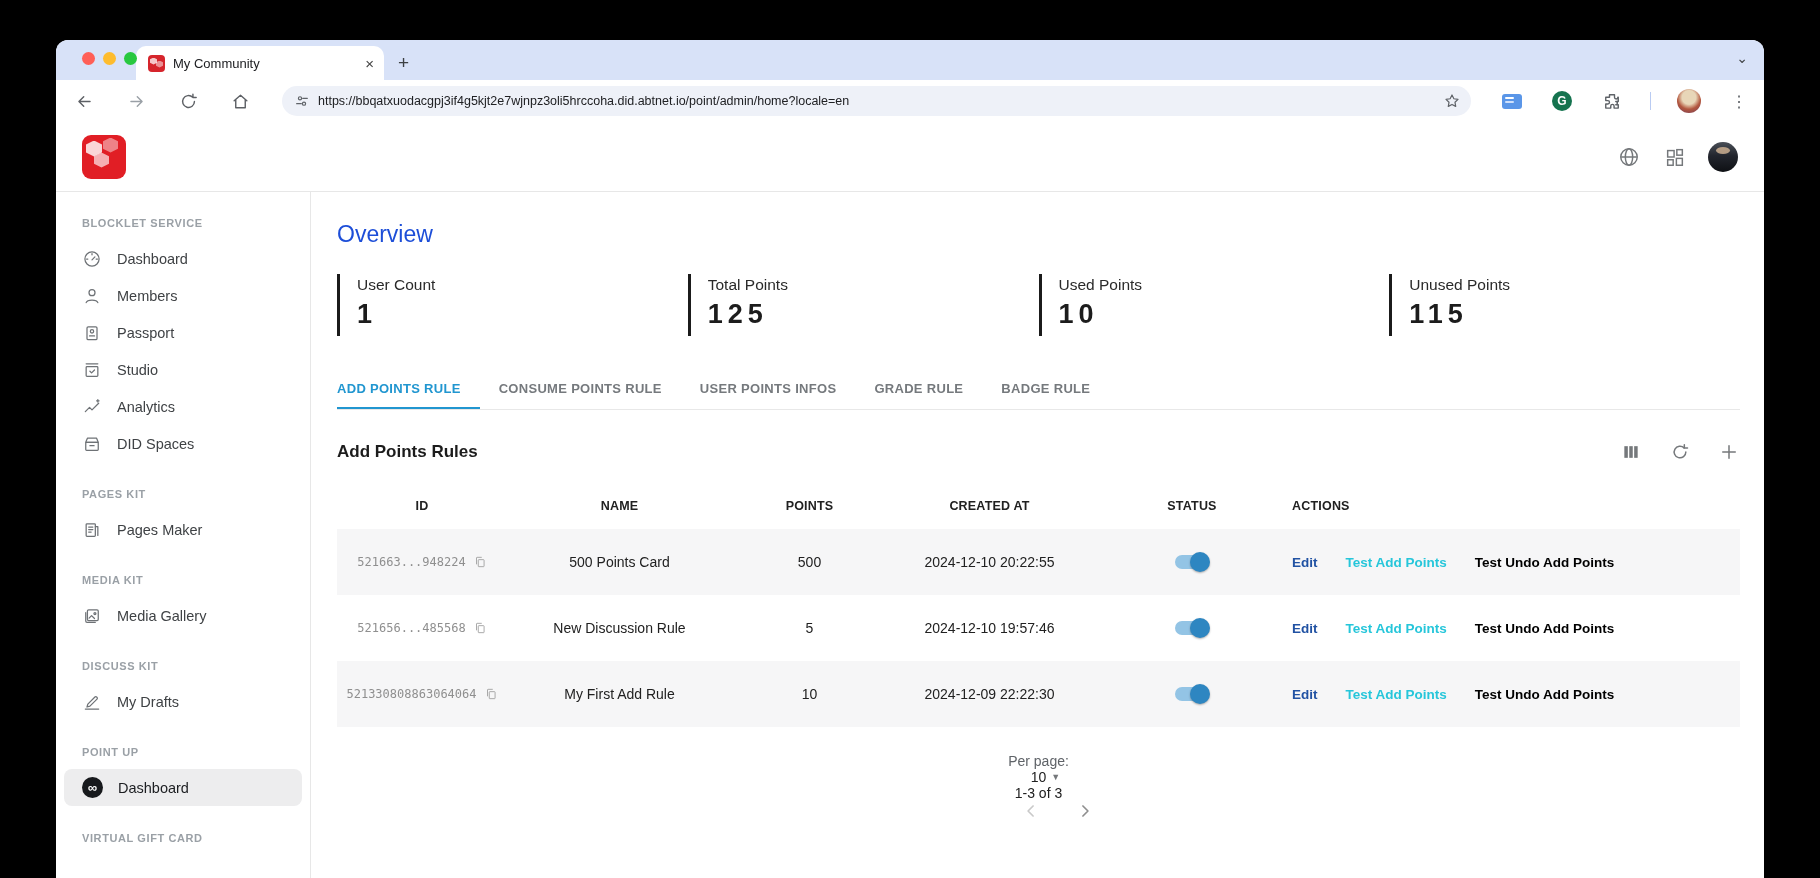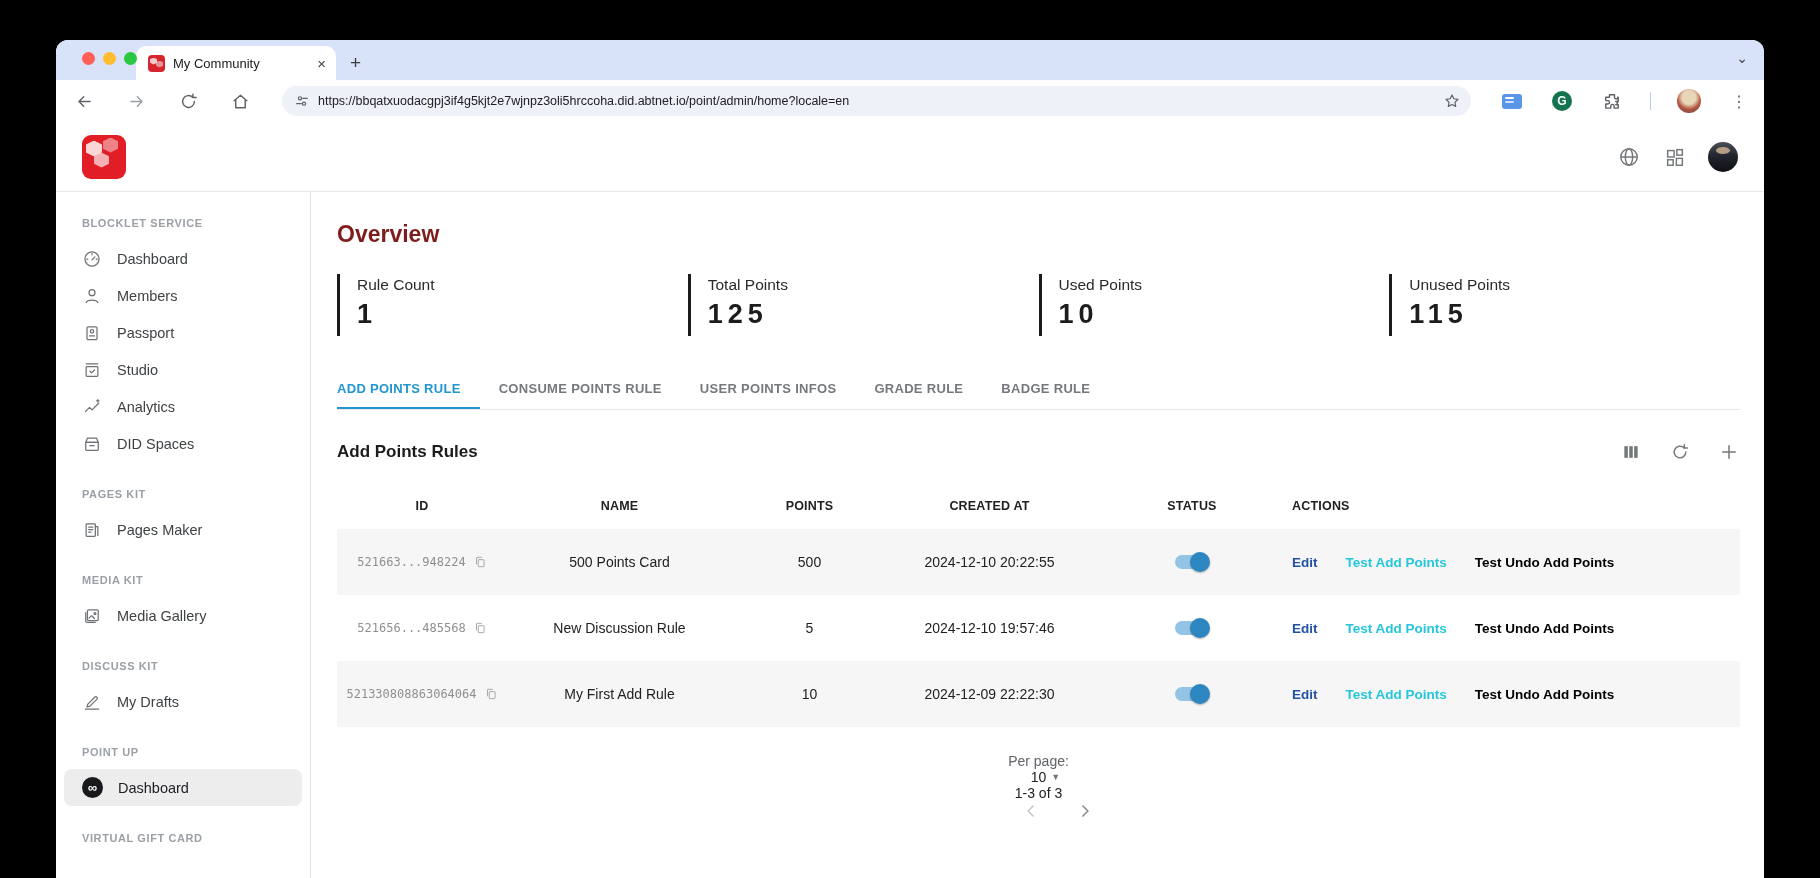--- a/index.html
+++ b/index.html
@@ -6,21 +6,21 @@
   html,body { width:1820px; height:878px; background:#000; overflow:hidden;
     font-family:"Liberation Sans", sans-serif; }
   .window { position:absolute; left:56px; top:40px; width:1708px; height:838px;
     background:#fff; border-radius:12px 12px 0 0; overflow:hidden; }
 
   
   .tabstrip { height:40px; background:#d8e2f8; display:flex; align-items:flex-end; position:relative; }
   .traffic { position:absolute; left:26px; top:12px; display:flex; gap:8px; }
   .dot { width:13px; height:13px; border-radius:50%; }
   .dot.r{background:#ff5f57}.dot.y{background:#febc2e}.dot.g{background:#28c840}
-  .tab { margin-left:80px; width:200px; height:34px; background:#fff; border-radius:10px 10px 0 0;
+  .tab { margin-left:80px; width:248px; height:34px; background:#fff; border-radius:10px 10px 0 0;
     display:flex; align-items:center; padding:0 10px 0 12px; gap:8px; }
   .favicon { width:17px; height:17px; border-radius:4px; background:#d6252c; position:relative; flex:none; }
   .favicon:before{content:""; position:absolute; left:2px; top:3px; width:7px; height:7px; background:rgba(255,255,255,.75); clip-path:polygon(50% 0,100% 25%,100% 75%,50% 100%,0 75%,0 25%);}
   .favicon:after{content:""; position:absolute; right:2px; top:6px; width:7px; height:7px; background:rgba(255,255,255,.5); clip-path:polygon(50% 0,100% 25%,100% 75%,50% 100%,0 75%,0 25%);}
   .tab-title { font-size:13px; color:#202124; flex:1; white-space:nowrap; overflow:hidden; }
   .tab-close { font-size:15px; color:#444; cursor:default; }
   .newtab { font-size:19px; color:#3c4043; margin:0 0 6px 14px; }
   .strip-chevron { position:absolute; right:16px; top:10px; font-size:14px; color:#44474a; }
 
   .toolbar { height:42px; background:#fff; display:flex; align-items:center; padding:0 10px 0 12px; gap:20px; }
@@ -59,21 +59,21 @@
     font-size:11px; font-weight:bold; letter-spacing:.6px; color:#9aa0a6; margin-top:15px; }
   .sec-label:first-child { margin-top:0; }
   .nav-item { height:37px; display:flex; align-items:center; gap:15px; padding-left:26px;
     font-size:14.5px; color:#3f4245; cursor:default; }
   .nav-item .nico { width:20px; height:20px; flex:none; color:#6e7276; display:flex; align-items:center; justify-content:center; }
   .nav-item .nico svg { width:20px; height:20px; stroke:currentColor; fill:none; stroke-width:1.5; stroke-linecap:round; stroke-linejoin:round; }
   .nav-item.selected { margin:0 8px; padding-left:18px; background:#ededee; border-radius:8px; color:#1c1e21; font-weight:500; }
   .pu-badge { width:21px; height:21px; border-radius:50%; background:#17191c; color:#fff; display:flex; align-items:center; justify-content:center; font-size:13px; font-weight:bold; line-height:1; }
 
   .main { flex:1; padding:0 24px 0 26px; overflow:hidden; }
-  .page-title { margin-top:29px; font-size:23px; font-weight:bold; color:#7f1d1d; }
+  .page-title { margin-top:29px; font-size:23px; font-weight:normal; color:#1d4ed8; }
 
   .stats { margin-top:26px; display:grid; grid-template-columns:repeat(4,1fr); }
   .stat { border-left:3px solid #1b1b1b; padding:2px 0 6px 17px; }
   .stat .lbl { font-size:15.5px; color:#2a2a2a; }
   .stat .val { margin-top:5px; font-size:27px; font-weight:bold; color:#1c1c1c; letter-spacing:5px; }
 
   .tabs { margin-top:32px; display:flex; border-bottom:1px solid #e8e8e8; }
   .tabitem { padding:13px 19px; font-size:13px; font-weight:bold; letter-spacing:.3px; color:#75797d; cursor:default; }
   .tabitem:first-child { padding-left:0; }
   .tabitem.active { color:#2196d0; box-shadow:inset 0 -2px 0 #2196d0; }
@@ -314,21 +314,21 @@
       </div>
 
       <div class="sec-label">VIRTUAL GIFT CARD</div>
     </aside>
 
     <main class="main">
       <h1 class="page-title">Overview</h1>
 
       <div class="stats">
         <div class="stat">
-          <div class="lbl">Rule Count</div>
+          <div class="lbl">User Count</div>
           <div class="val">1</div>
         </div>
         <div class="stat">
           <div class="lbl">Total Points</div>
           <div class="val">125</div>
         </div>
         <div class="stat">
           <div class="lbl">Used Points</div>
           <div class="val">10</div>
         </div>

